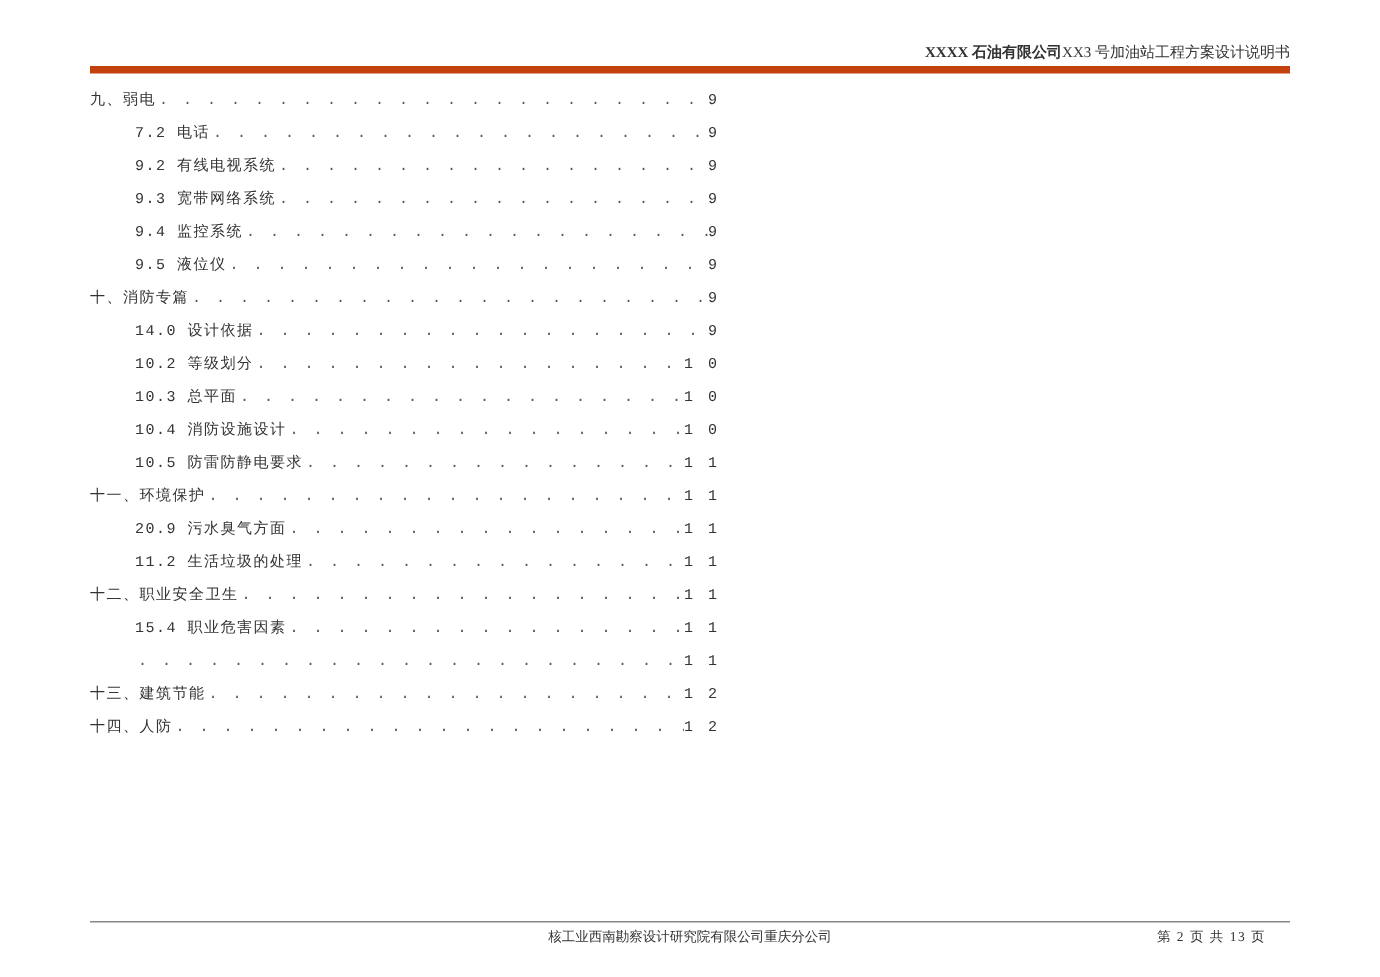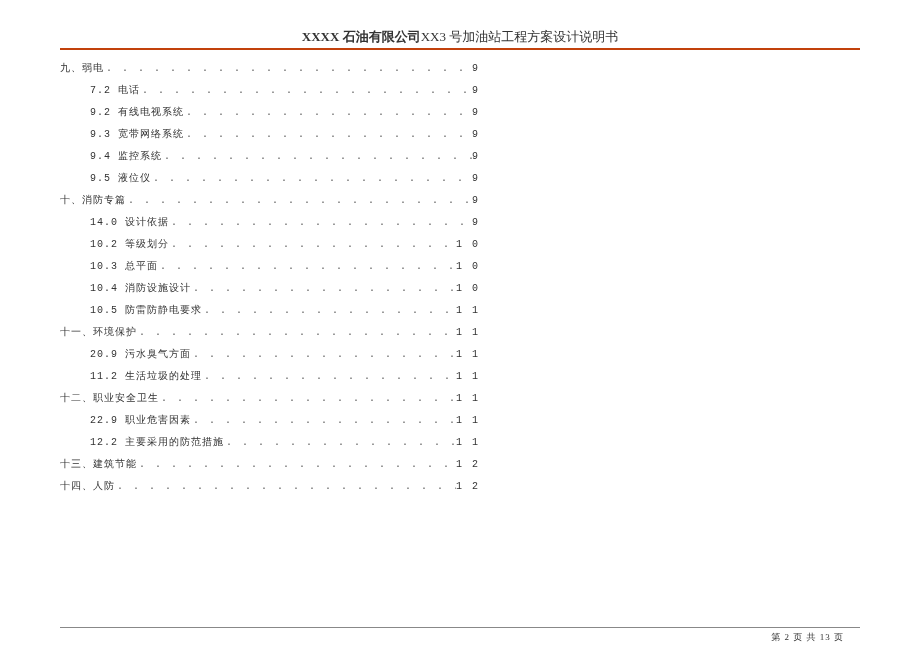--- a/index.html
+++ b/index.html
@@ -8,25 +8,25 @@
       height: 651px;
       background: #ffffff;
       font-family: "SimSun", "宋体", serif;
       font-size: 10px;
       color: #333;
       position: relative;
       padding: 28px 60px 20px 60px;
     }
     .header {
       display: flex;
-      justify-content: center;
-      border-bottom: 2px solid #c2410c;
+      justify-content: flex-end;
+      border-bottom: 5px solid #c2410c;
       padding-bottom: 2px;
       margin-bottom: 8px;
-      font-size: 13px;
+      font-size: 10px;
     }
     .header-left { font-weight: bold; }
     .header-right { font-weight: normal; }
     .toc {
       width: 420px;
       line-height: 2.2;
     }
     .toc-row {
       display: flex;
       align-items: baseline;
@@ -147,36 +147,36 @@
       <span class="toc-label">11.2 生活垃圾的处理</span>
       <span class="toc-dots">. . . . . . . . . . . . . . . . . . . . . . . . . . . . . . . . . . . . . . . . . . . . . . . . . . . . . . . . . . . . . . . . . . . . . . . . . . . . . . . .</span>
       <span class="toc-page">1 1</span>
     </div>
     <div class="toc-row level1">
       <span class="toc-label">十二、职业安全卫生</span>
       <span class="toc-dots">. . . . . . . . . . . . . . . . . . . . . . . . . . . . . . . . . . . . . . . . . . . . . . . . . . . . . . . . . . . . . . . . . . . . . . . . . . . . . . . .</span>
       <span class="toc-page">1 1</span>
     </div>
     <div class="toc-row level2">
-      <span class="toc-label">22.9 职业危害因素</span>
+      <span class="toc-label">15.4 职业危害因素</span>
       <span class="toc-dots">. . . . . . . . . . . . . . . . . . . . . . . . . . . . . . . . . . . . . . . . . . . . . . . . . . . . . . . . . . . . . . . . . . . . . . . . . . . . . . . .</span>
       <span class="toc-page">1 1</span>
     </div>
     <div class="toc-row level2">
-      <span class="toc-label">12.2 主要采用的防范措施</span>
       <span class="toc-dots">. . . . . . . . . . . . . . . . . . . . . . . . . . . . . . . . . . . . . . . . . . . . . . . . . . . . . . . . . . . . . . . . . . . . . . . . . . . . . . . .</span>
       <span class="toc-page">1 1</span>
     </div>
     <div class="toc-row level1">
       <span class="toc-label">十三、建筑节能</span>
       <span class="toc-dots">. . . . . . . . . . . . . . . . . . . . . . . . . . . . . . . . . . . . . . . . . . . . . . . . . . . . . . . . . . . . . . . . . . . . . . . . . . . . . . . .</span>
       <span class="toc-page">1 2</span>
     </div>
     <div class="toc-row level1">
       <span class="toc-label">十四、人防</span>
       <span class="toc-dots">. . . . . . . . . . . . . . . . . . . . . . . . . . . . . . . . . . . . . . . . . . . . . . . . . . . . . . . . . . . . . . . . . . . . . . . . . . . . . . . .</span>
       <span class="toc-page">1 2</span>
     </div>
   </div>
 
 <div class="footer">
+  <span class="footer-center">核工业西南勘察设计研究院有限公司重庆分公司</span>
   <span class="footer-right">第  2  页 共 13 页</span>
 </div>
 
 </body></html>

